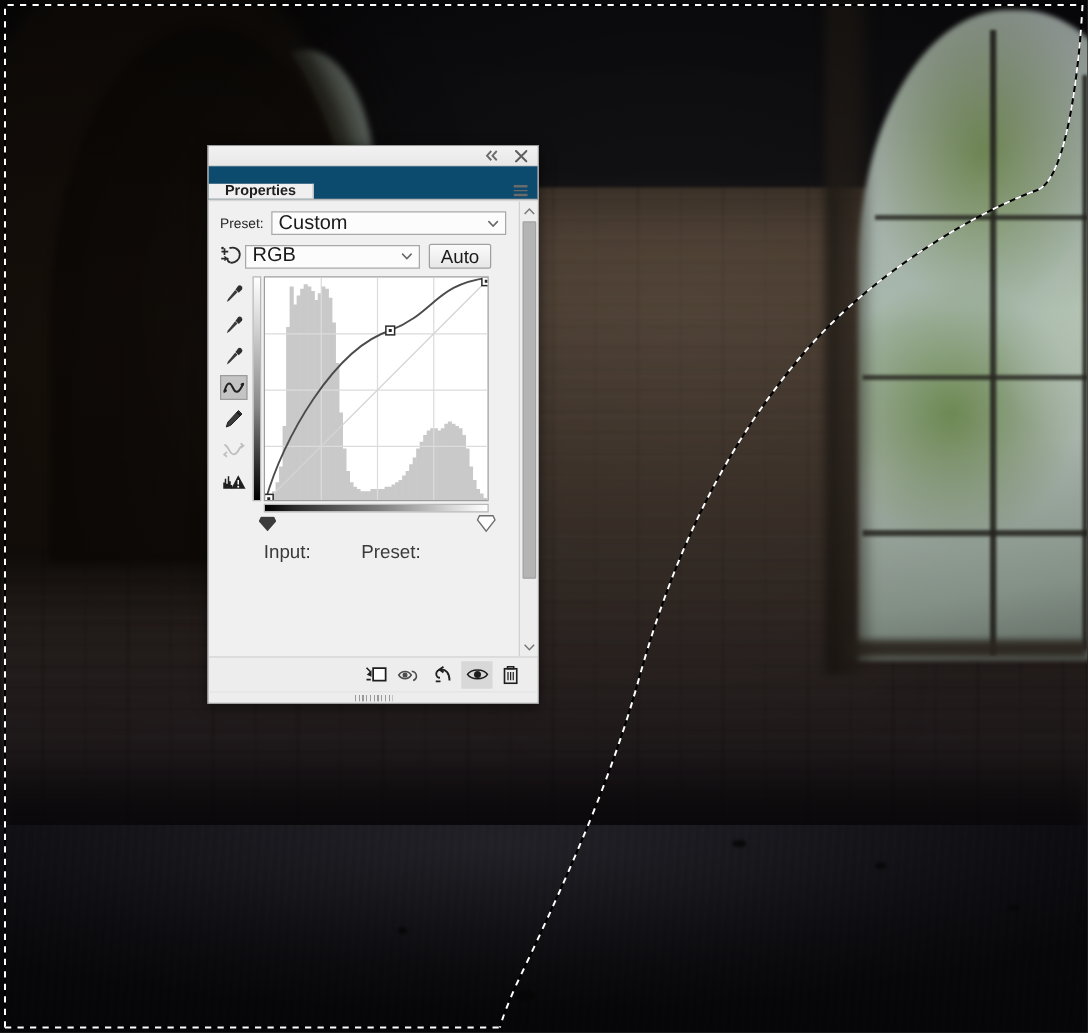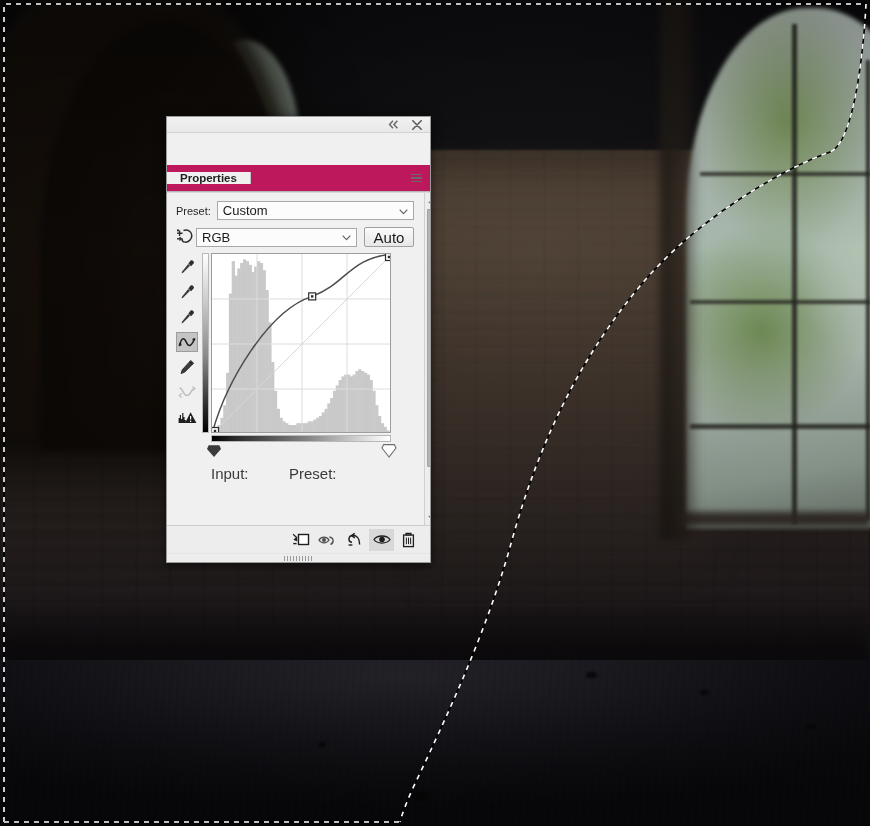--- a/index.html
+++ b/index.html
@@ -204,27 +204,26 @@
     display: flex; align-items: center; justify-content: center;
     color: #646464;
     cursor: pointer;
     line-height: 1;
   }
   .tb-btn svg { display: block; }
 
   
   #tabbar {
     height: 27px;
-    background: #be185d;
+    background: #0c4a6e;
     border-bottom: 1px solid #b6b6b6;
     display: flex;
-    align-items: center;
+    align-items: flex-end;
     flex: 0 0 auto;
     position: relative;
-    margin-top: 32px;
   }
   #tab-properties {
     background: #f0f0f0;
     padding: 0 13px;
     display: flex; align-items: center;
     font-size: 11.5px;
     font-weight: bold;
     color: #1e1e1e;
     border-right: 1px solid #c2c2c2;
     cursor: pointer;
@@ -291,21 +290,21 @@
     margin-bottom: 7px;
   }
   #preset-label { font-size: 11px; color: #262626; }
   .combo {
     flex: 1 1 auto;
     height: 19px;
     background: #fcfcfc;
     border: 1px solid #a8a8a8;
     display: flex; align-items: center;
     padding: 0 5px;
-    font-size: 13px;
+    font-size: 16px;
     color: #1a1a1a;
     position: relative;
     cursor: pointer;
   }
   .combo .caret {
     position: absolute; right: 5px; top: 50%;
     transform: translateY(-55%);
     color: #555;
   }
 
@@ -315,21 +314,21 @@
     margin-bottom: 6px;
     padding-left: 20px;
     position: relative;
   }
   #target-adj-tool {
     position: absolute; left: -2px; top: -1px;
     width: 22px; height: 20px;
     display: flex; align-items: center; justify-content: center;
     cursor: pointer;
   }
-  #channel-combo { width: 161px; flex: 0 0 auto; align-items: center; }
+  #channel-combo { width: 140px; flex: 0 0 auto; align-items: center; }
   #auto-btn {
     width: 50px; height: 20px;
     background: linear-gradient(180deg,#fbfbfb,#e7e7e7);
     border: 1px solid #a0a0a0;
     border-radius: 2px;
     font-size: 15px;
     color: #1a1a1a;
     display: flex; align-items: center; justify-content: center;
     cursor: pointer;
   }

